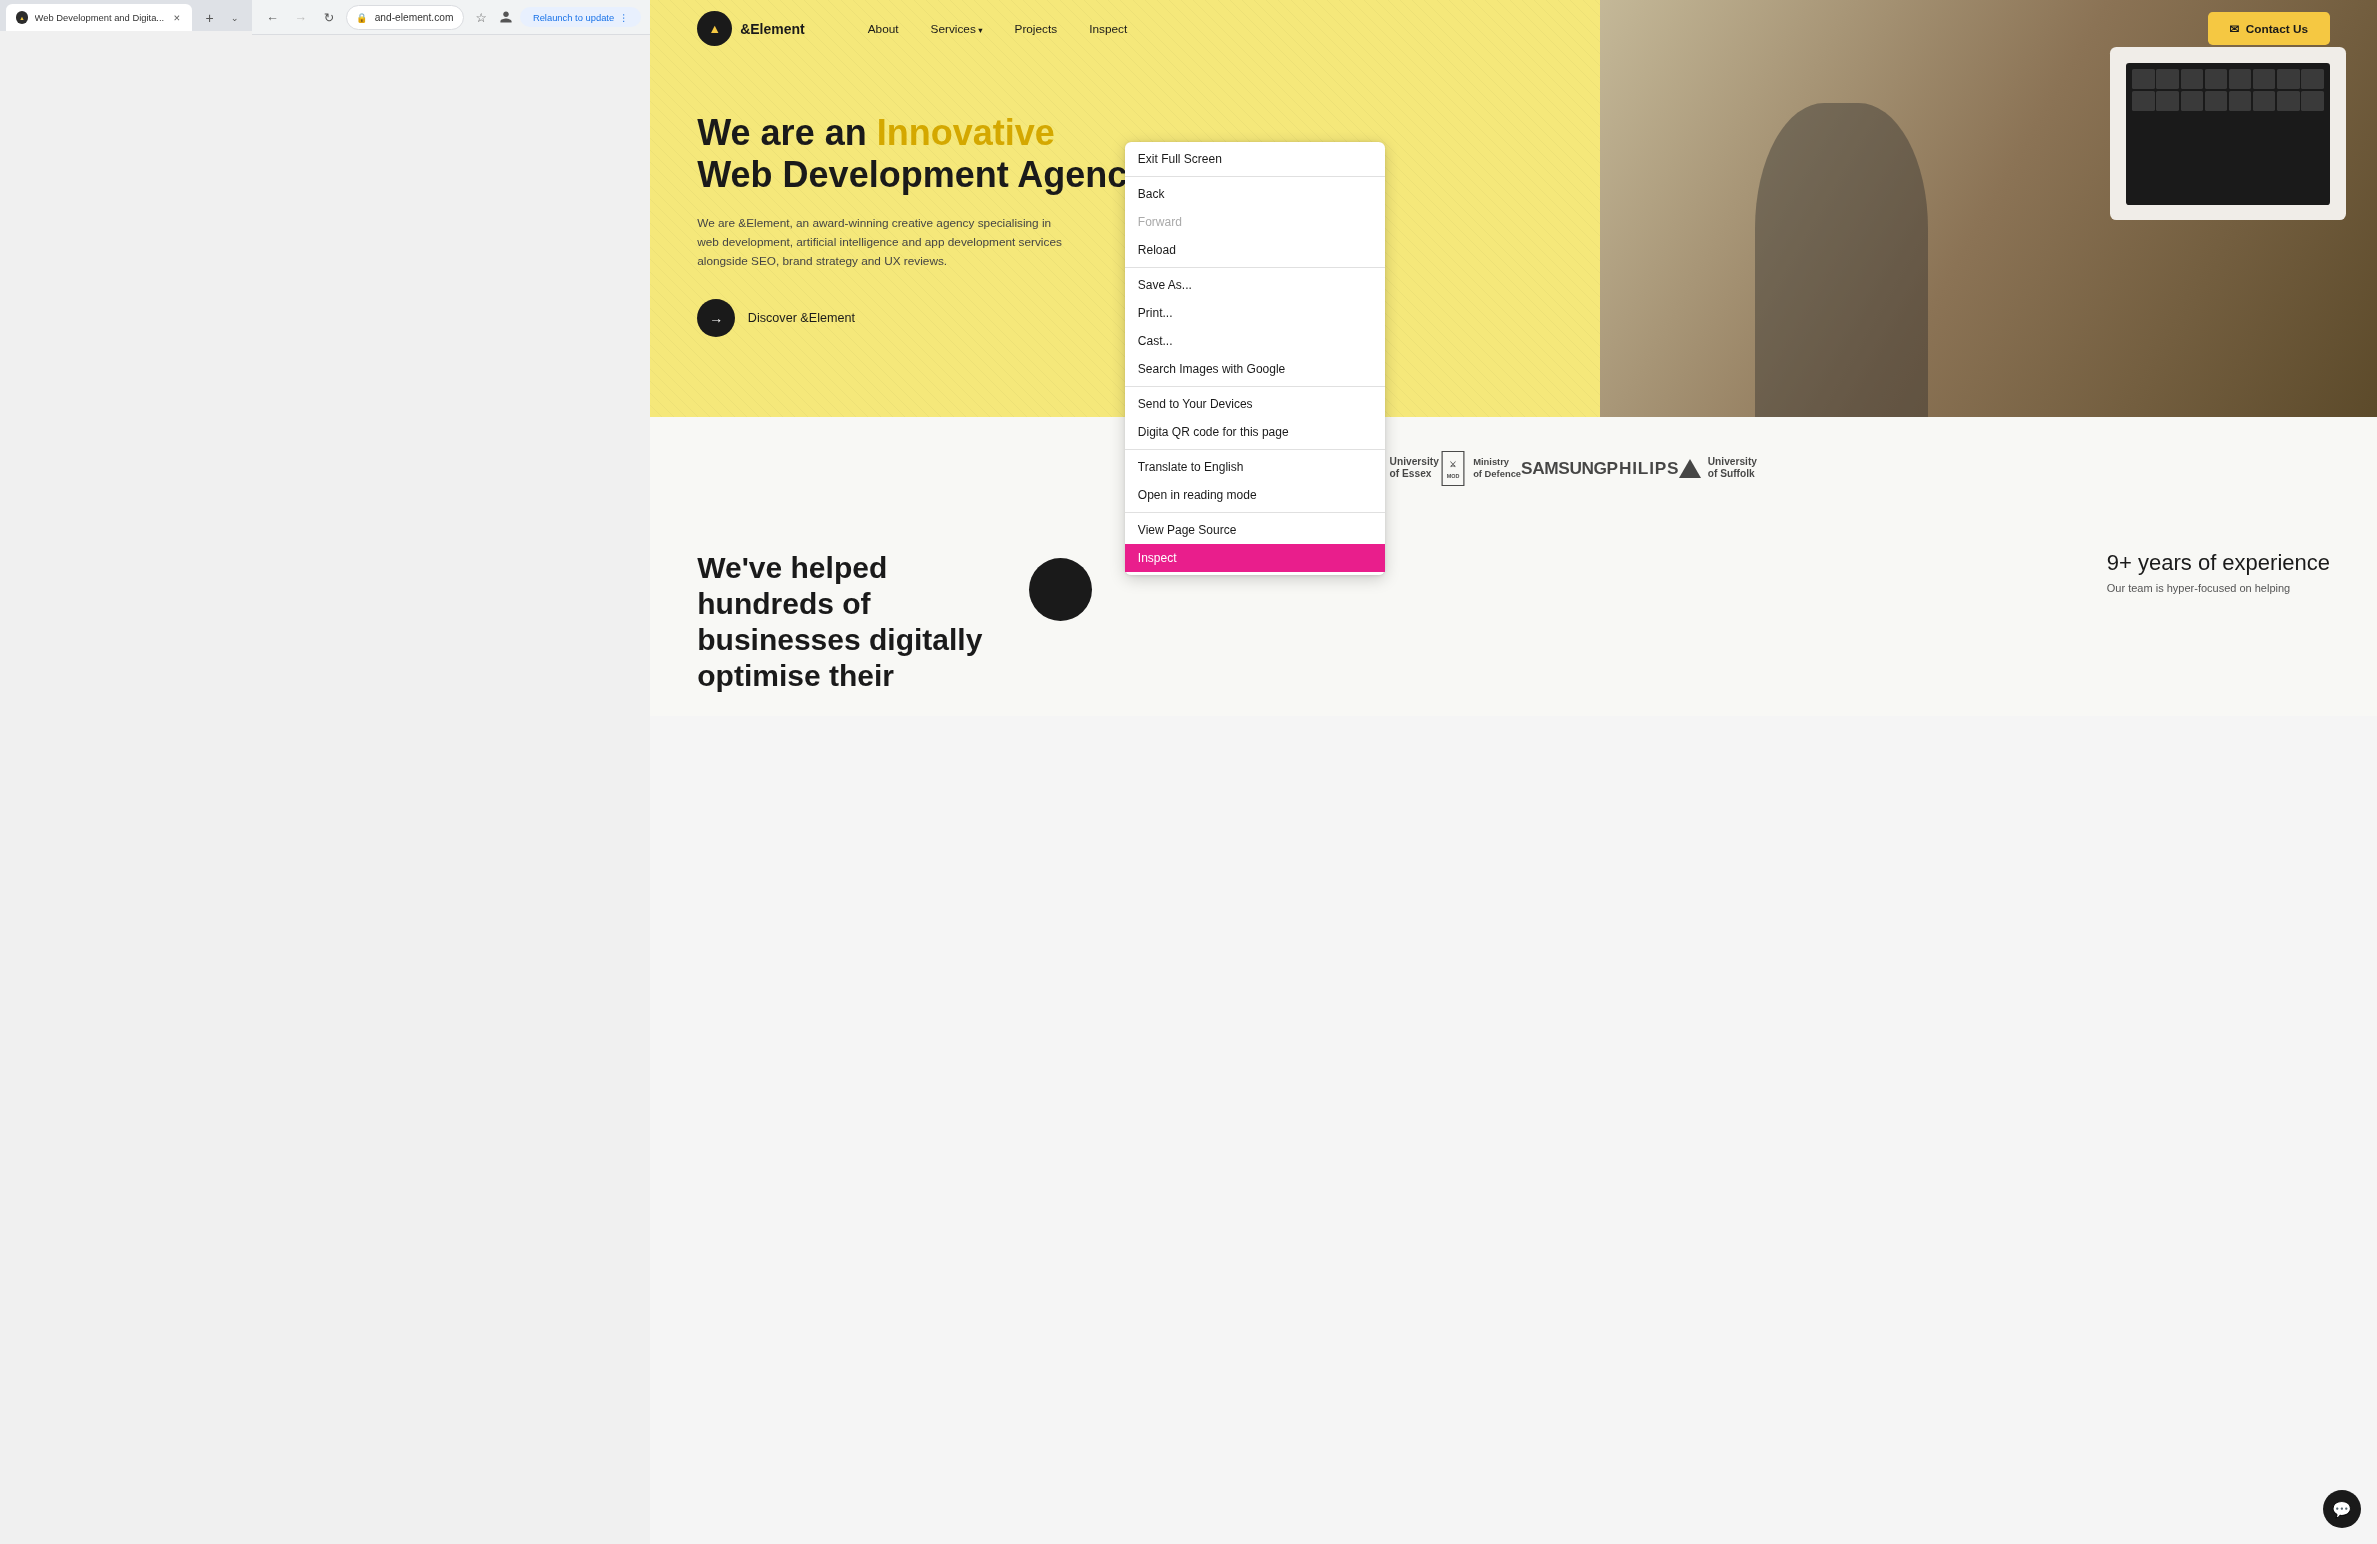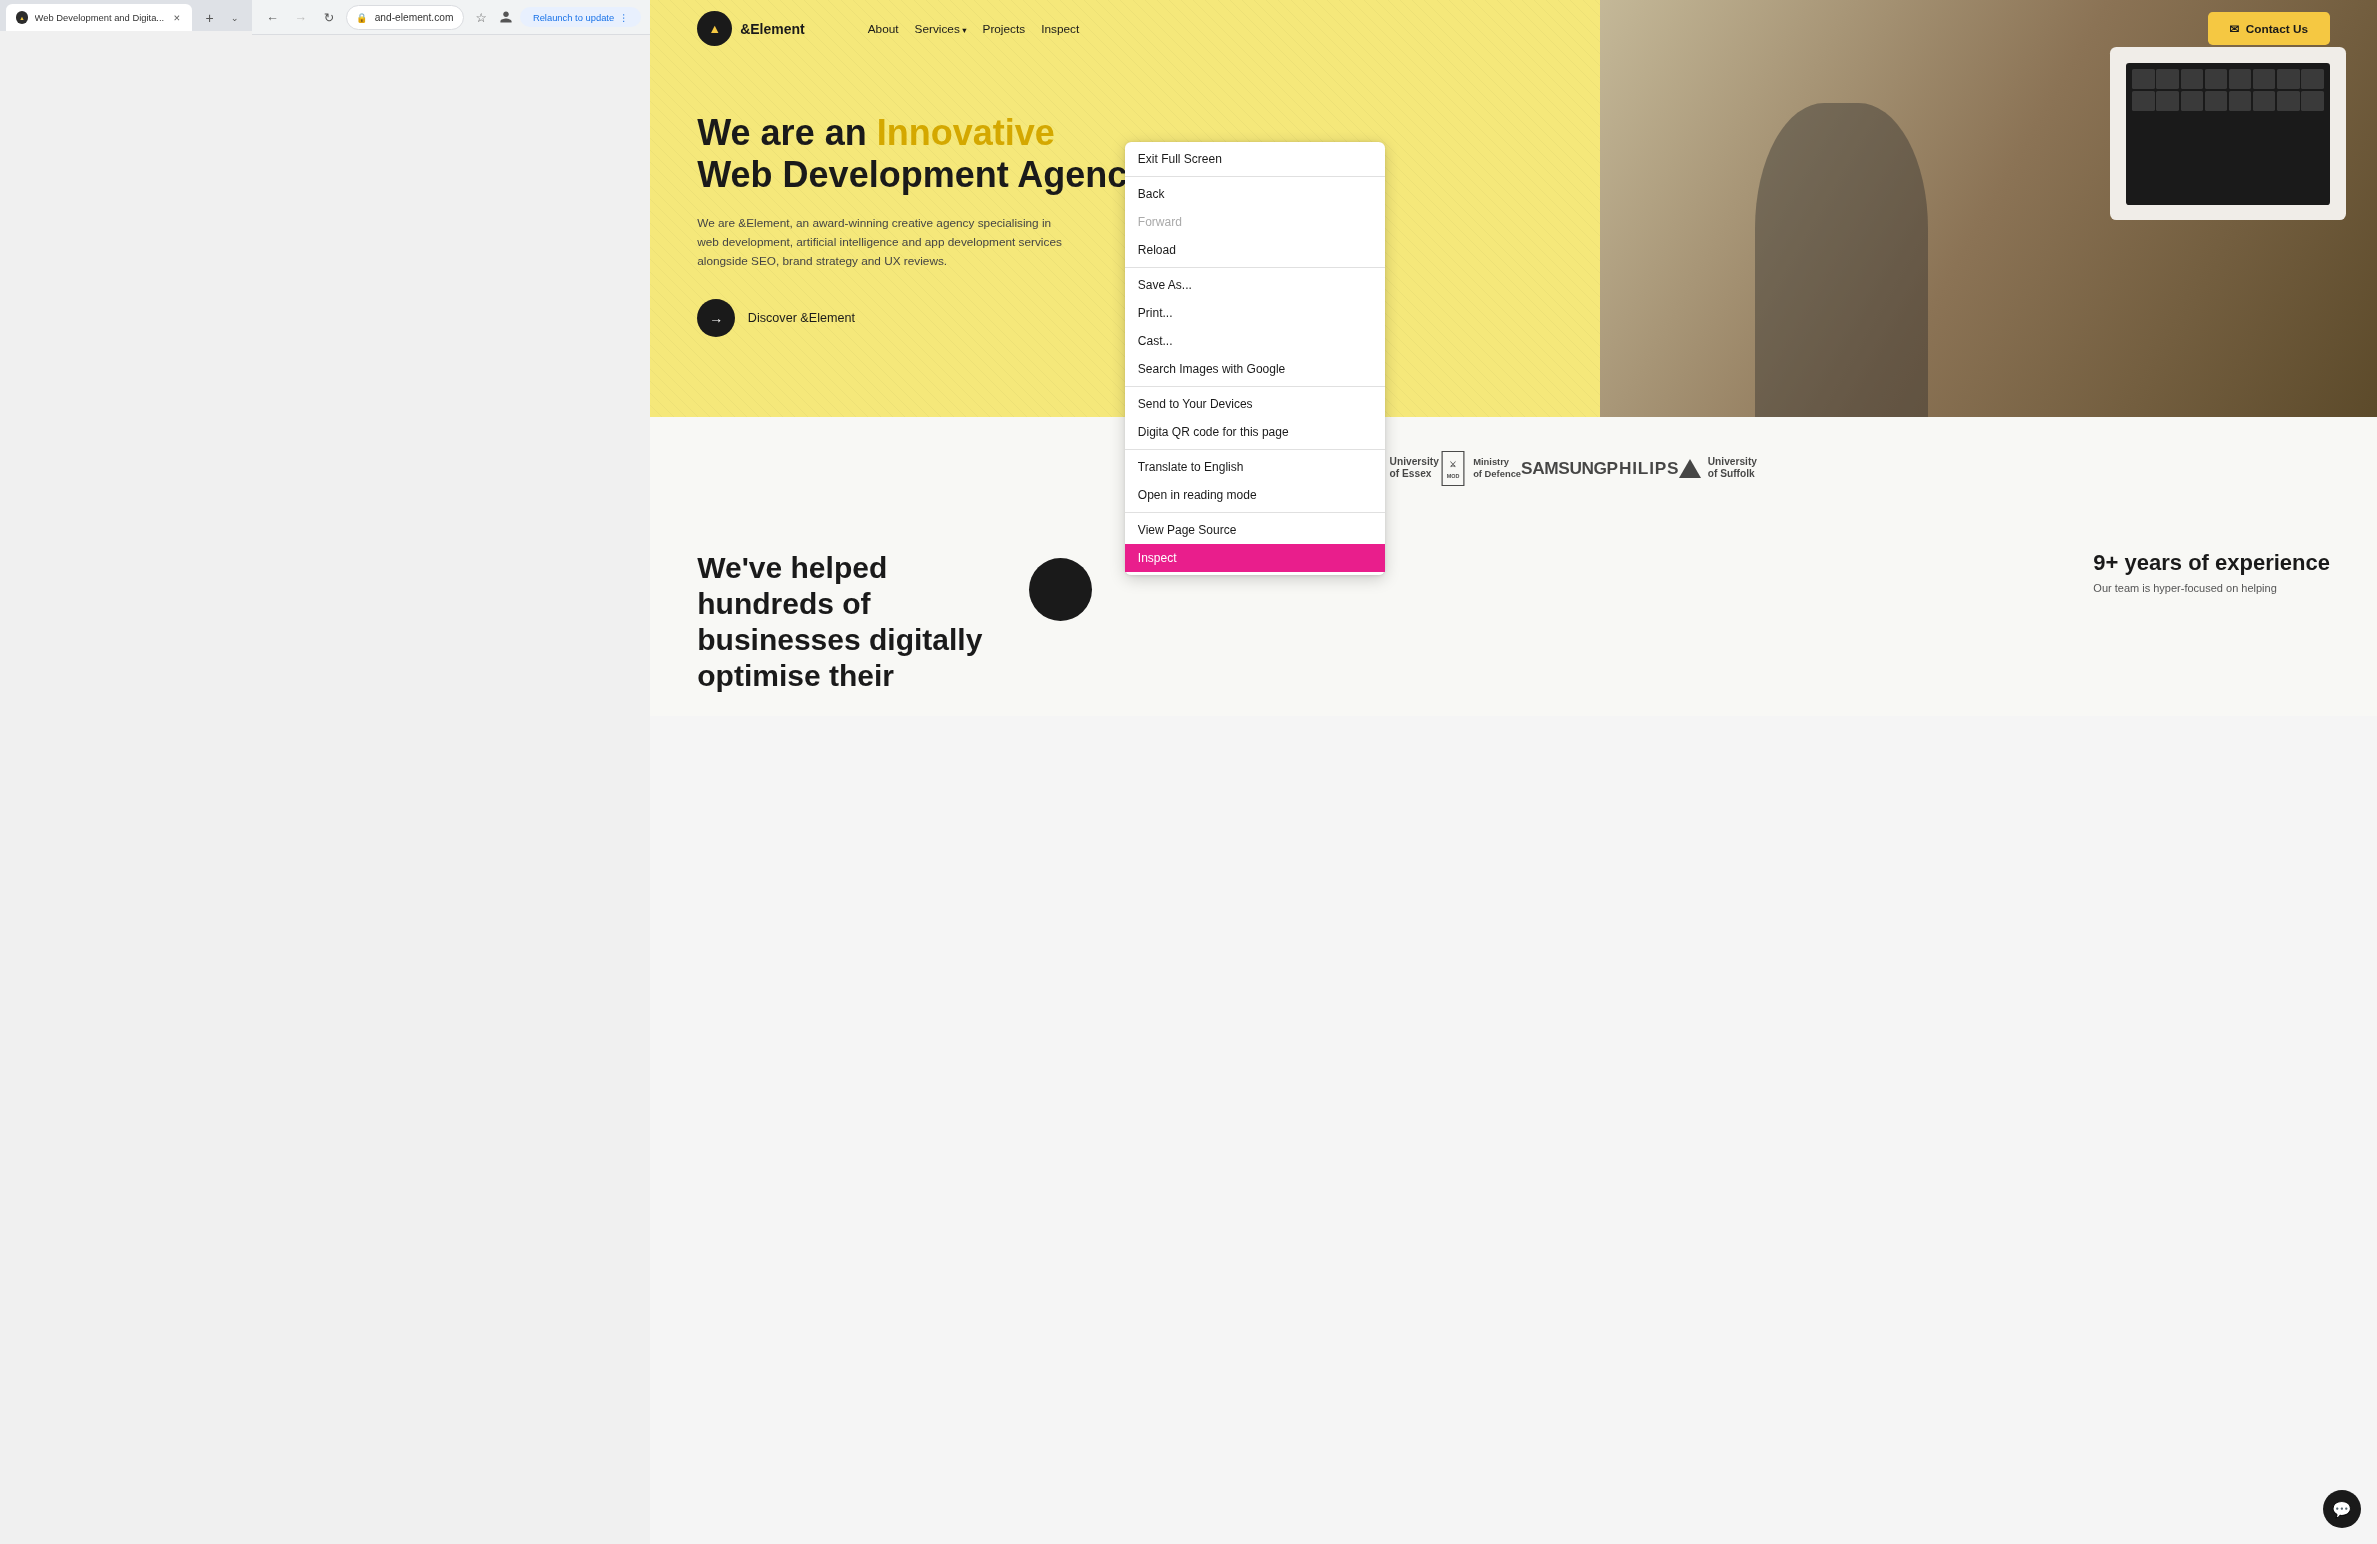--- a/index.html
+++ b/index.html
@@ -199,21 +199,21 @@
 
     .logo-text {
       font-size: 14px;
       font-weight: 600;
       color: #1a1a1a;
     }
 
     .nav-links {
       display: flex;
       align-items: center;
-      gap: 16px;
+      gap: 32px;
       margin-left: 63px;
       font-size: 11.8px;
       color: #1a1a1a;
     }
 
     .nav-link { cursor: pointer; }
     .nav-link.has-arrow::after { content: ' ▾'; font-size: 8.6px; }
 
     .contact-btn {
       margin-left: auto;
@@ -402,21 +402,21 @@
 
     .stats-area {
       display: flex;
       flex-direction: column;
       gap: 6.3px;
       margin-left: auto;
     }
 
     .stat-value {
       font-size: 22px;
-      font-weight: 700;
+      font-weight: 400;
       color: #1a1a1a;
     }
 
     .stat-text {
       font-size: 11px;
       color: #555;
     }
 
     
     .chat-btn {

